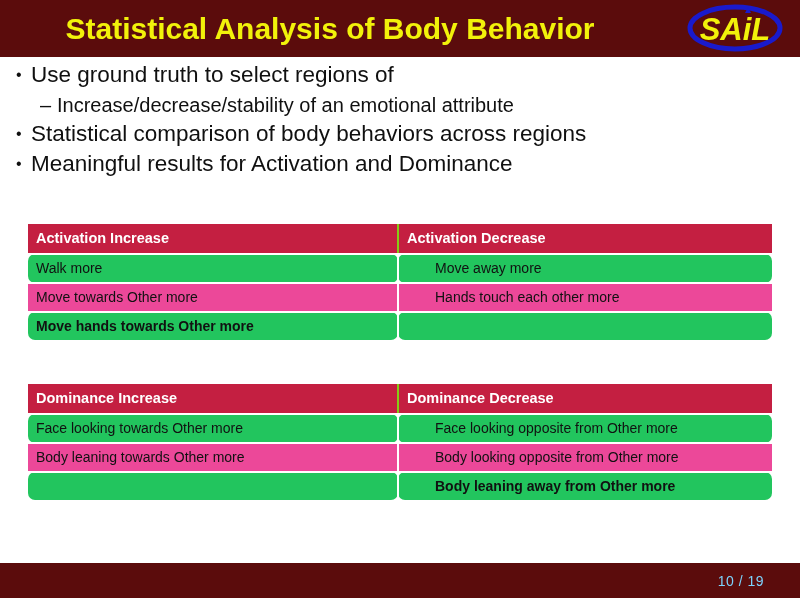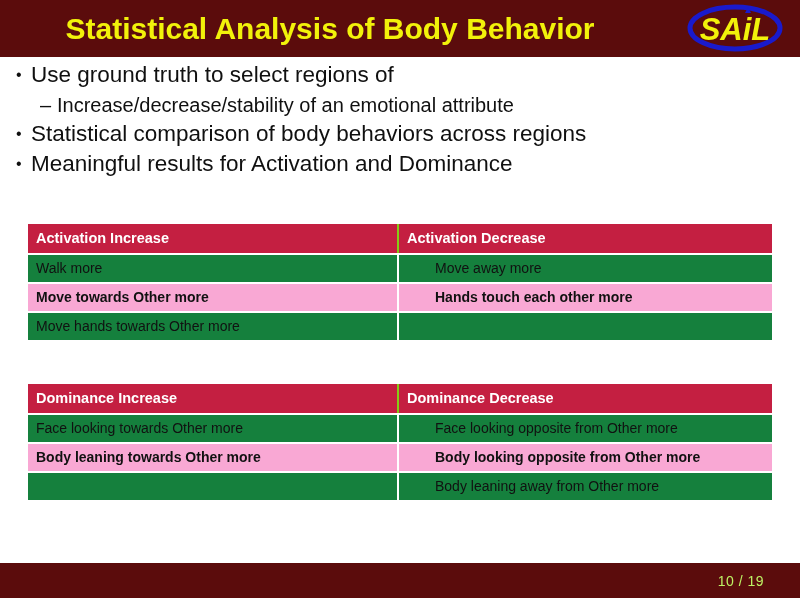--- a/index.html
+++ b/index.html
@@ -115,38 +115,38 @@
     padding: 5px 8px 6px 8px;
     height: 27px;
     box-sizing: border-box;
     border-right: 2px solid #ffffff;
     border-bottom: 2px solid #ffffff;
     vertical-align: middle;
     white-space: nowrap;
   }
   .data-table td:last-child { border-right: none; padding-left: 36px; }
 
-  .data-table tr.row-dark td  { background: #15803d; }
-  .data-table tr.row-light td { background: #f9a8d4; font-weight: bold; }
-  .data-table tr:last-child td { border-bottom: none; }
+  .data-table tr.row-dark td  { background: #22c55e; border-radius: 7px; }
+  .data-table tr.row-light td { background: #ec4899; }
+  .data-table tr:last-child td { border-bottom: none; font-weight: bold; }
 
   
   #footer-bar {
     position: absolute;
     left: 0; top: 563px;
     width: 800px; height: 35px;
     background: #5B0C0C;
   }
   #slide-number {
     position: absolute;
     right: 36px; top: 0;
     height: 35px;
     display: flex;
     align-items: center;
-    color: #bef264;
+    color: #7dd3fc;
     font-size: 14px;
     letter-spacing: 0.5px;
   }
 </style>
 </head>
 <body>
 
 <div id="header-bar">
   <div id="slide-title">Statistical Analysis of Body Behavior</div>
 

